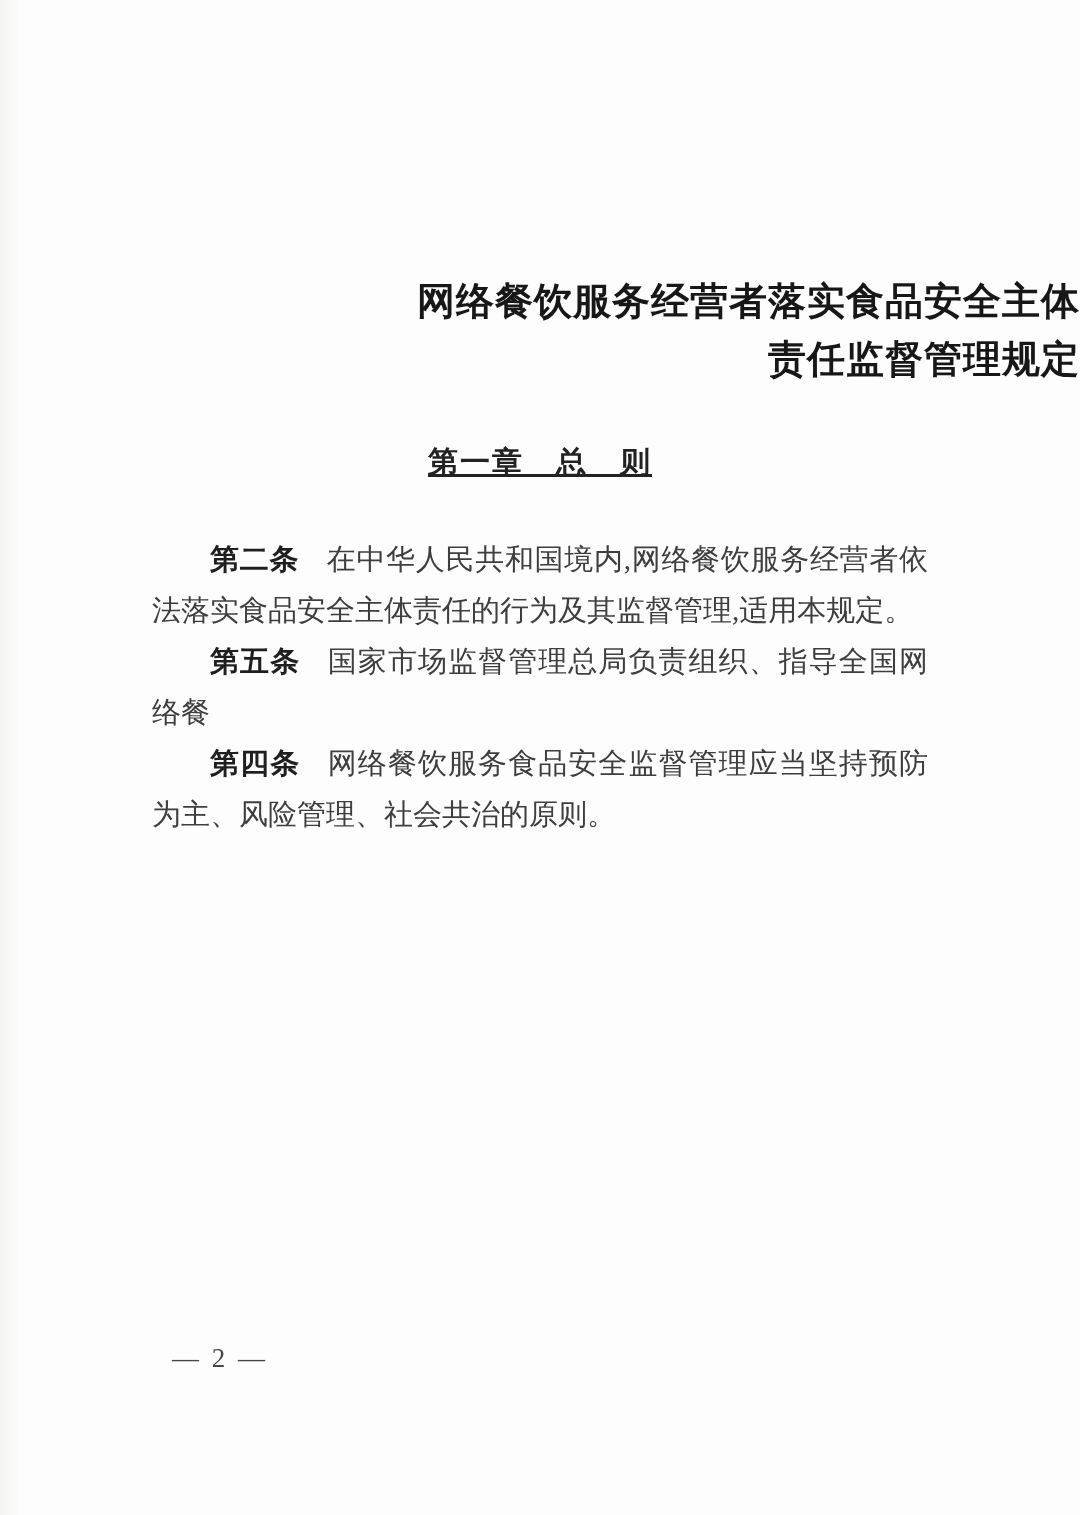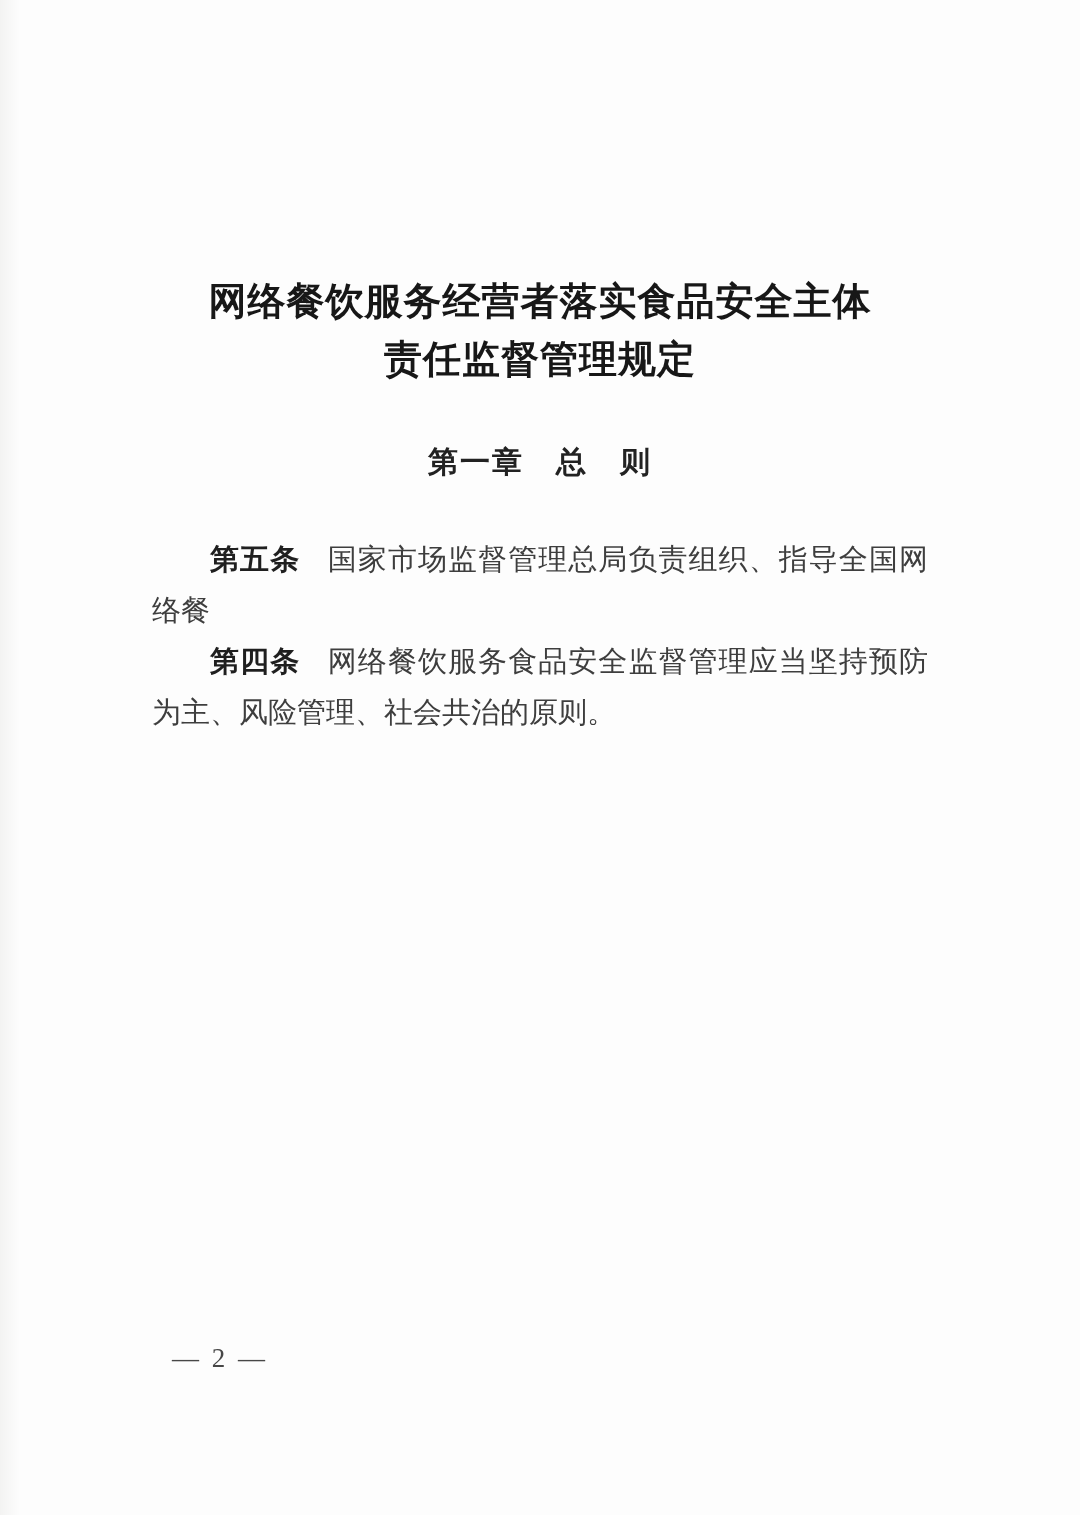--- a/index.html
+++ b/index.html
@@ -13,40 +13,41 @@
     height: 1515px;
     margin: 0 auto;
     background: linear-gradient(90deg, #f3f3f2 0px, #fdfdfd 20px, #fdfdfd 100%);
     overflow: hidden;
     color: #3e3e3e;
     font-family: "Liberation Serif", serif;
   }
   .doc-title {
     margin: 0;
     padding-top: 272px;
-    text-align: center;
+    text-align: right;
     font-family: "Liberation Sans", sans-serif;
     font-weight: 700;
     font-size: 38px;
     line-height: 58px;
     letter-spacing: 1px;
     color: #171717;
   }
   .doc-title .title-line {
     display: block;
   }
   .chapter-heading {
     margin: 54px 0 0 0;
     text-align: center;
     font-family: "Liberation Sans", sans-serif;
     font-weight: 700;
     font-size: 30px;
     line-height: 40px;
     letter-spacing: 2px;
     color: #222222;
+    text-decoration: underline;
   }
   .doc-body {
     margin: 52px 0 0 152px;
     width: 776px;
     font-size: 29px;
     line-height: 51px;
     text-align: justify;
     text-justify: inter-character;
     color: #3e3e3e;
   }
@@ -83,20 +84,21 @@
   <h1 class="doc-title">
     <span class="title-line">网络餐饮服务经营者落实食品安全主体</span>
     <span class="title-line">责任监督管理规定</span>
   </h1>
 
   <h2 class="chapter-heading">第一章　总　则</h2>
 
   <div class="doc-body">
 
 
+    <p class="para"><span class="art-label">第二条</span><span>在中华人民共和国境内,网络餐饮服务经营者依法落实食品安全主体责任的行为及其监督管理,适用本规定。</span></p>
 
 
 
     <p class="para"><span class="art-label">第五条</span><span>国家市场监督管理总局负责组织、指导全国网络餐</span></p>
 
     <p class="para"><span class="art-label">第四条</span><span>网络餐饮服务食品安全监督管理应当坚持预防为主、风险管理、社会共治的原则。</span></p>
 
   </div>
 
   <div class="page-footer">— 2 —</div>

